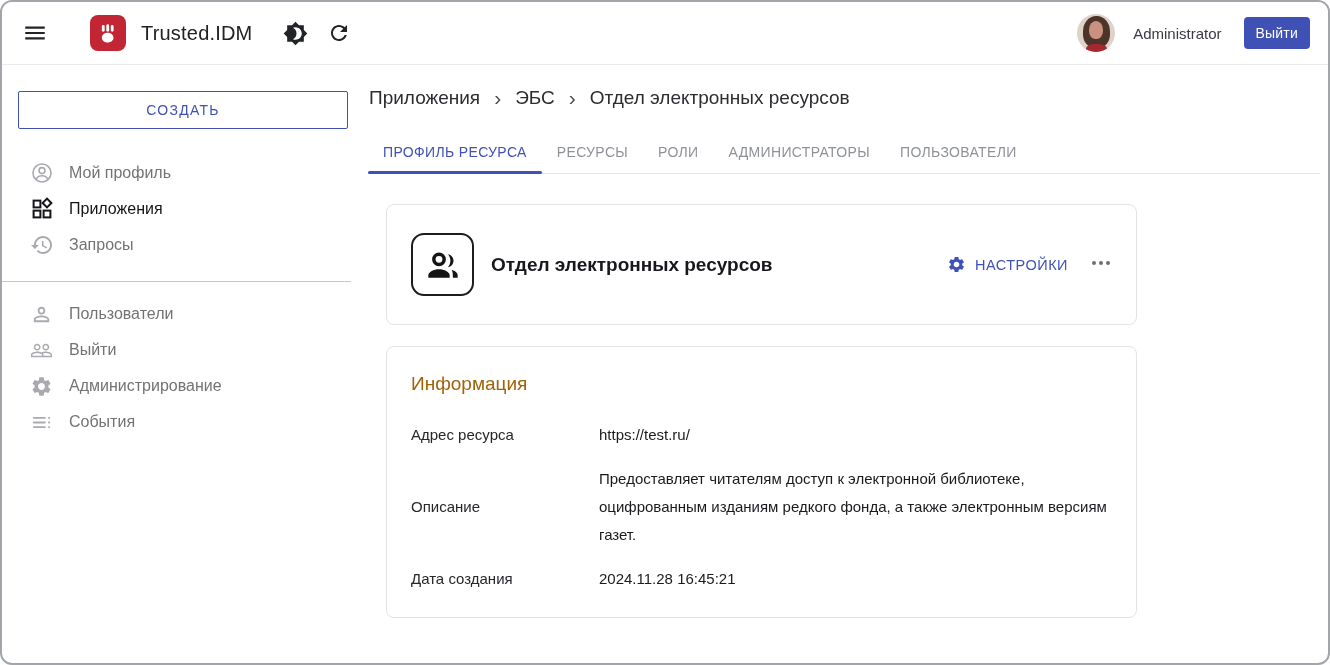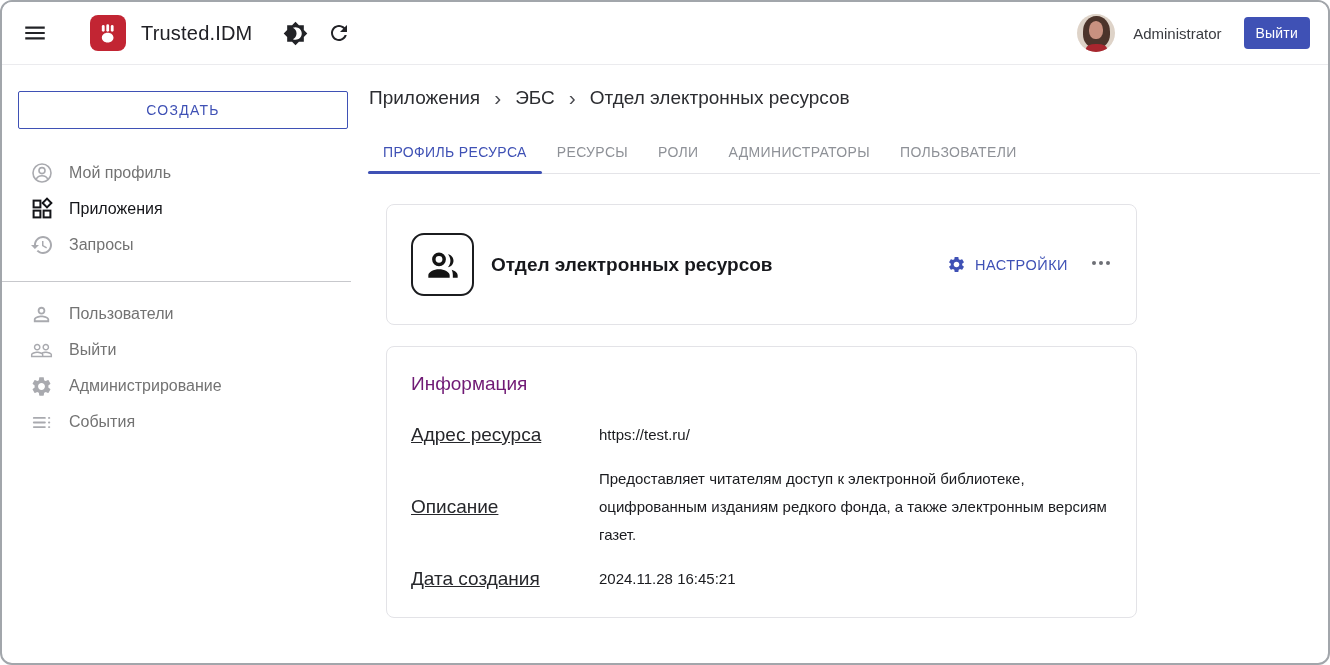--- a/index.html
+++ b/index.html
@@ -70,24 +70,24 @@
     width:63px;height:63px;border:2px solid #1b1c1f;border-radius:13px;flex:0 0 63px;
     display:flex;align-items:center;justify-content:center;
   }
   .resource-title{font-size:19px;color:#17181c;margin-left:17px;}
   .resource-actions{margin-left:auto;display:flex;align-items:flex-start;}
   .settings-action{display:flex;align-items:center;background:none;border:none;cursor:pointer;color:#3f51b5;font-family:inherit;}
   .settings-action .label{font-size:14.5px;letter-spacing:.5px;margin-left:9px;color:#3f51b5;}
   .more-btn{margin-left:22px;display:flex;align-items:center;gap:3px;background:none;border:none;cursor:pointer;padding:6px 2px;}
   .more-btn i{width:4px;height:4px;border-radius:50%;background:#6d6f75;display:block;}
   .info-card{margin-top:21px;padding:26px 24px 24px;}
-  .info-title{font-size:19px;color:#701a75;font-weight:400;margin-bottom:26px;}
+  .info-title{font-size:19px;color:#a16207;font-weight:400;margin-bottom:26px;}
   .info-row{display:flex;align-items:center;min-height:28px;margin-bottom:16px;}
   .info-row:last-child{margin-bottom:0;}
-  .info-label{flex:0 0 188px;font-size:19px;color:#26272b;line-height:28px;text-decoration:underline;}
+  .info-label{flex:0 0 188px;font-size:15px;color:#26272b;line-height:28px;}
   .info-value{font-size:15px;color:#1a1b1f;line-height:28px;max-width:525px;}
   svg{display:block;}
 </style>
 </head>
 <body>
 
 <div class="window">
 
   <header class="topbar">
     <button class="icon-btn hamburger">

